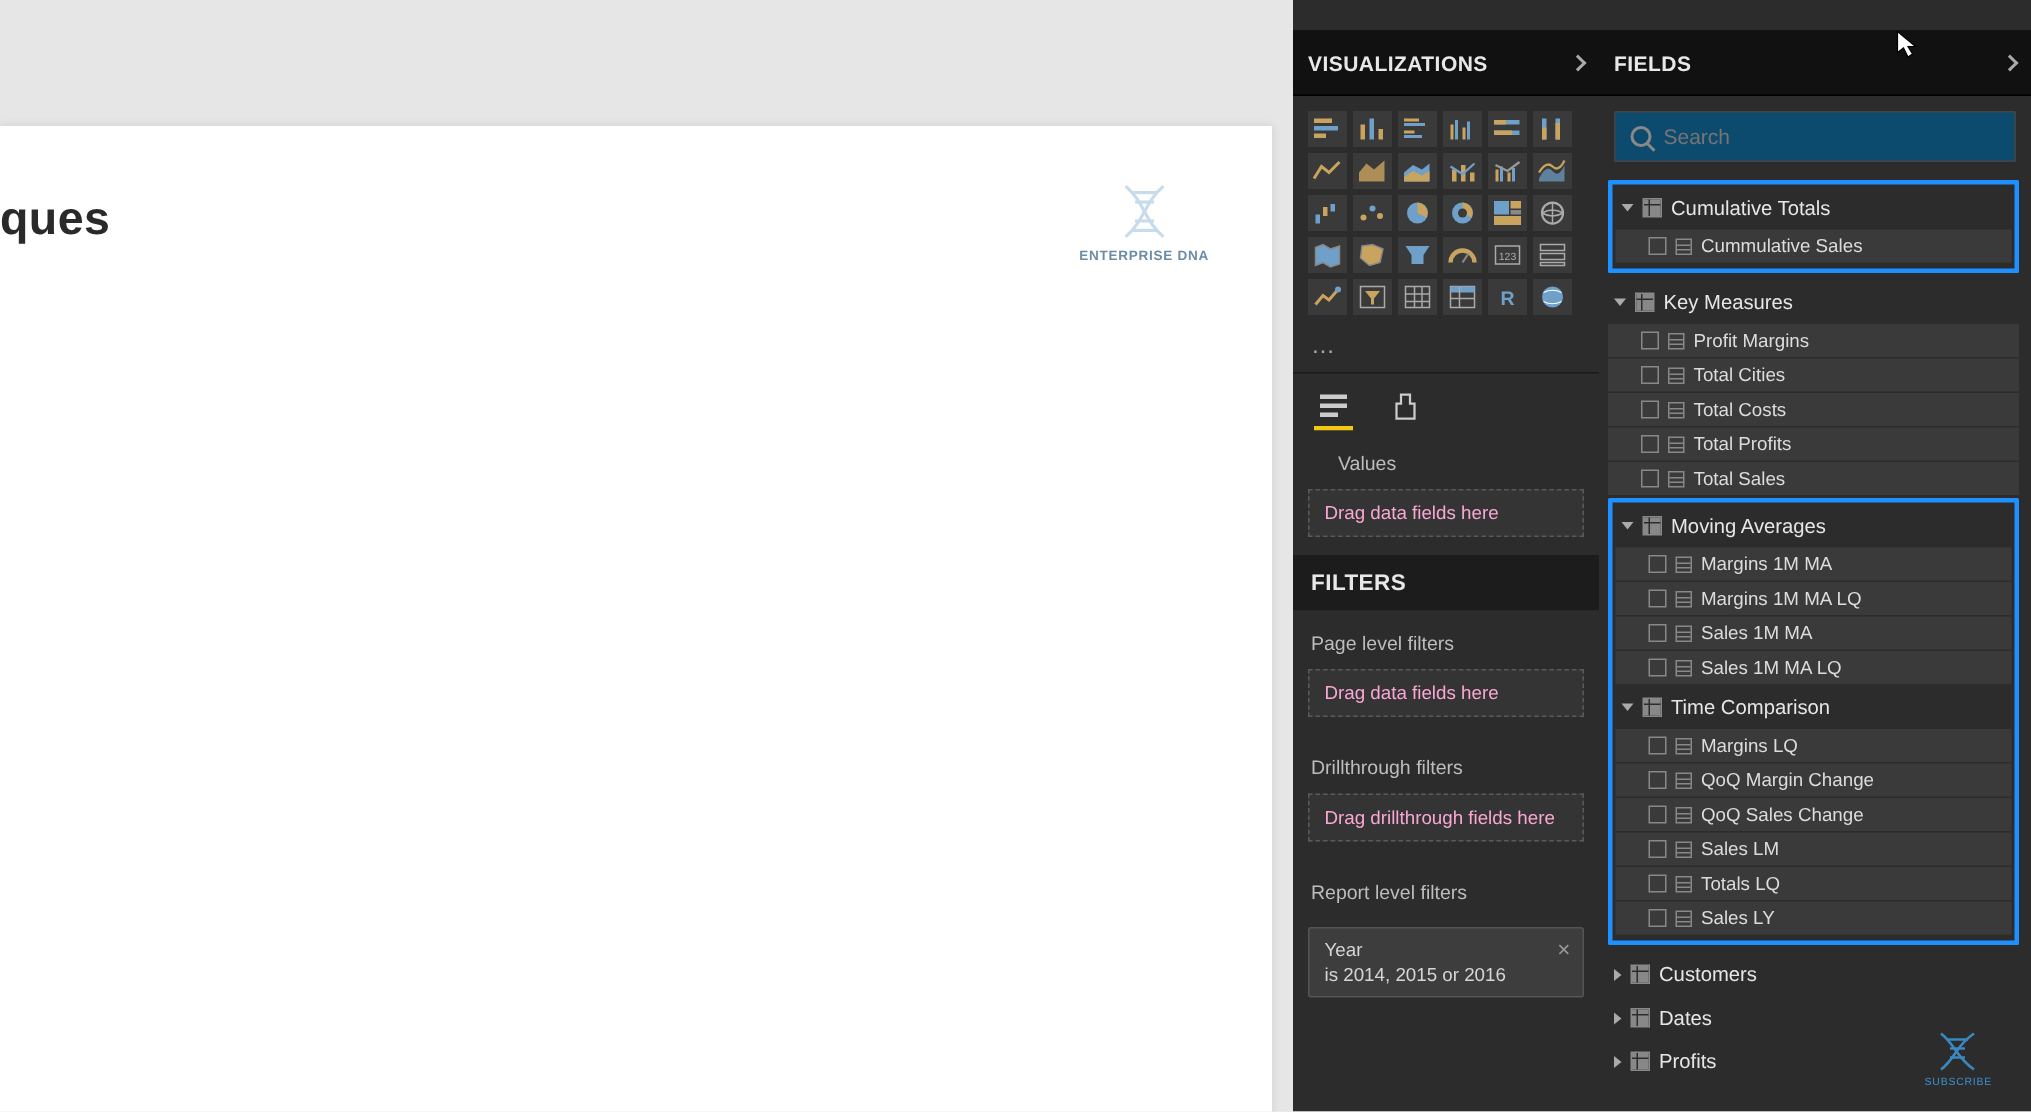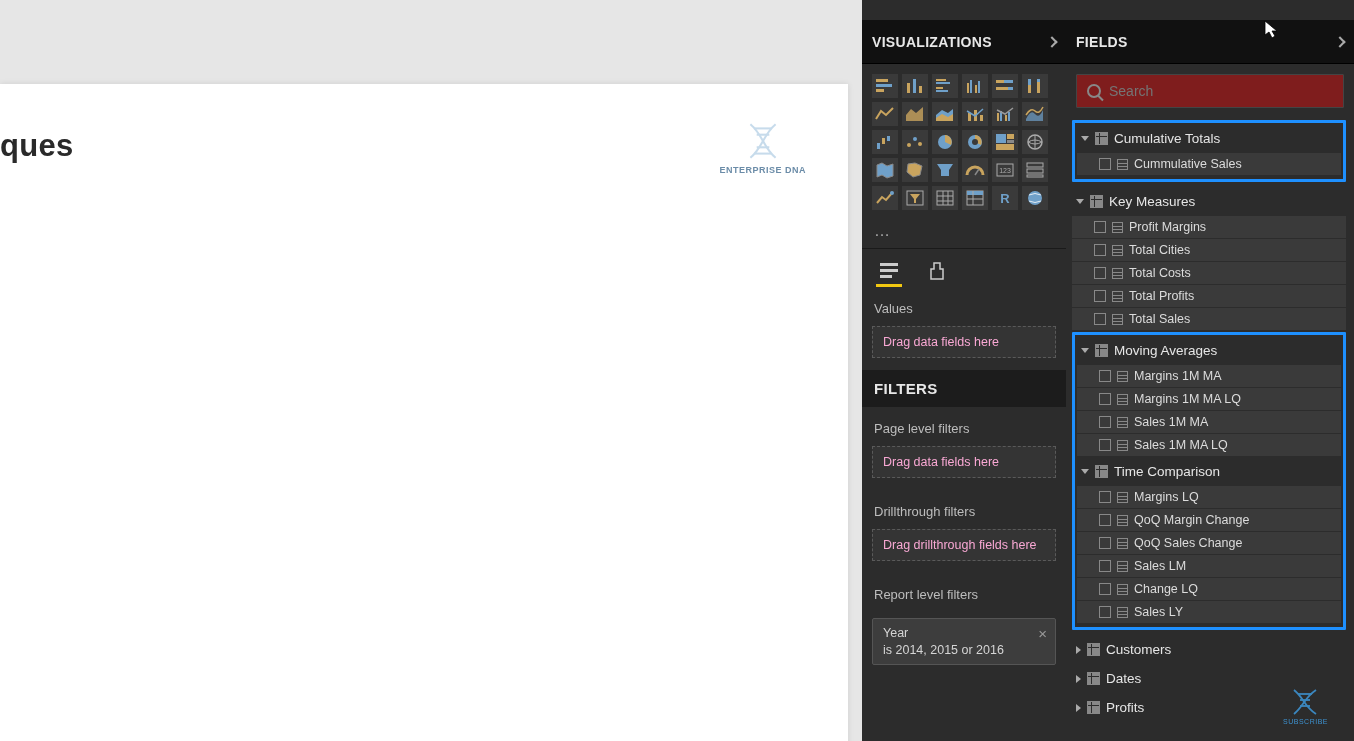--- a/index.html
+++ b/index.html
@@ -95,21 +95,21 @@
   .tab-btn {
     width: 26px; height: 28px;
     display: flex; align-items: center; justify-content: center;
     cursor: pointer;
     padding-bottom: 4px;
   }
   .tab-btn.active { border-bottom: 3px solid #f2c811; }
   .tab-btn svg { width: 22px; height: 20px; }
 
   .section-label {
-    padding: 14px 12px 10px 12px;
+    padding: 14px 12px 10px 30px;
     font-size: 13px;
     color: #bdbdbd;
     background: #2c2c2c;
   }
   .dropzone {
     margin: 0 10px 12px 10px;
     border: 1px dashed #5a5a5a;
     background: #343434;
     color: #f9a8d4;
     font-size: 12.5px;
@@ -154,21 +154,21 @@
     color: #ddd;
     display: flex;
     flex-direction: column;
     position: relative;
   }
   .search-wrap {
     padding: 10px 10px 8px 10px;
     background: #2c2c2c;
   }
   .search-box {
-    background: #7f1d1d;
+    background: #0c4a6e;
     border: 1px solid #444;
     border-radius: 1px;
     height: 34px;
     display: flex;
     align-items: center;
     padding: 0 10px;
     gap: 8px;
   }
   .search-box input {
     flex: 1;
@@ -651,21 +651,21 @@
             <span>QoQ Sales Change</span>
           </div>
           <div class="field-item">
             <span class="chk"></span>
             <span class="measure-icon"></span>
             <span>Sales LM</span>
           </div>
           <div class="field-item">
             <span class="chk"></span>
             <span class="measure-icon"></span>
-            <span>Change LQ</span>
+            <span>Totals LQ</span>
           </div>
           <div class="field-item">
             <span class="chk"></span>
             <span class="measure-icon"></span>
             <span>Sales LY</span>
           </div>
         </div>
       </div>
       <div class="table-group">
         <div class="table-header">

